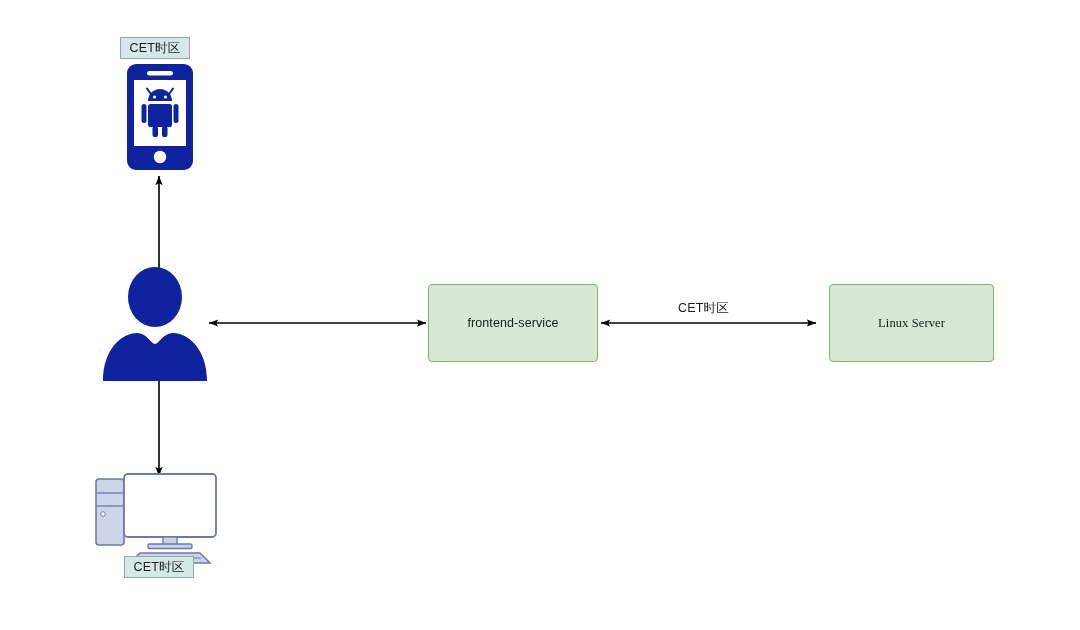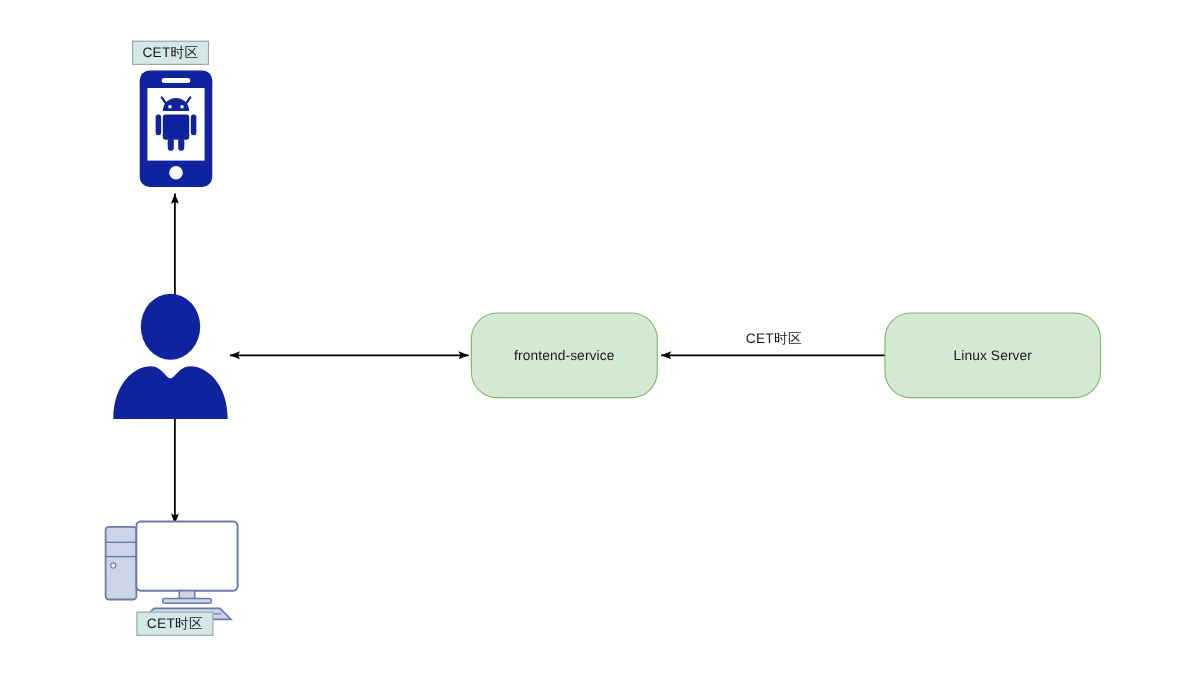--- a/index.html
+++ b/index.html
@@ -17,21 +17,21 @@
   #canvas {
     position: absolute;
     left: 0; top: 0;
     width: 1080px;
     height: 630px;
   }
   .node-box {
     position: absolute;
     box-sizing: border-box;
     border: 1px solid #82b366;
-    border-radius: 24px;
+    border-radius: 4px;
     background: #d5e8d4;
     display: flex;
     align-items: center;
     justify-content: center;
     font-size: 12.5px;
     color: #1a1a1a;
     letter-spacing: .1px;
   }
   .tz-label {
     position: absolute;
@@ -114,21 +114,21 @@
 
     <path d="M140,553 L200,553 L210,563 L130,563 Z" fill="#ccd5e8" stroke="#6b7aa8" stroke-width="1.5"></path>
     <line x1="139" y1="558" x2="201" y2="558" stroke="#6b7aa8" stroke-width="1.2"></line>
   </g>
 </svg>
 
 <div class="node-box" style="left:428px; top:284px; width:170px; height:78px;">
   <span>frontend-service</span>
 </div>
 
-<div class="node-box" style="left:804px; top:284px; width:197px; height:78px;">
+<div class="node-box" style="left:829px; top:284px; width:165px; height:78px;font-family:Liberation Serif, serif;">
   <span>Linux Server</span>
 </div>
 
 <div class="tz-label" style="left:120px; top:37px; width:70px; height:22px;">
   <span>CET时区</span>
 </div>
 
 <div class="tz-label" style="left:124px; top:556px; width:70px; height:22px;">
   <span>CET时区</span>
 </div>

